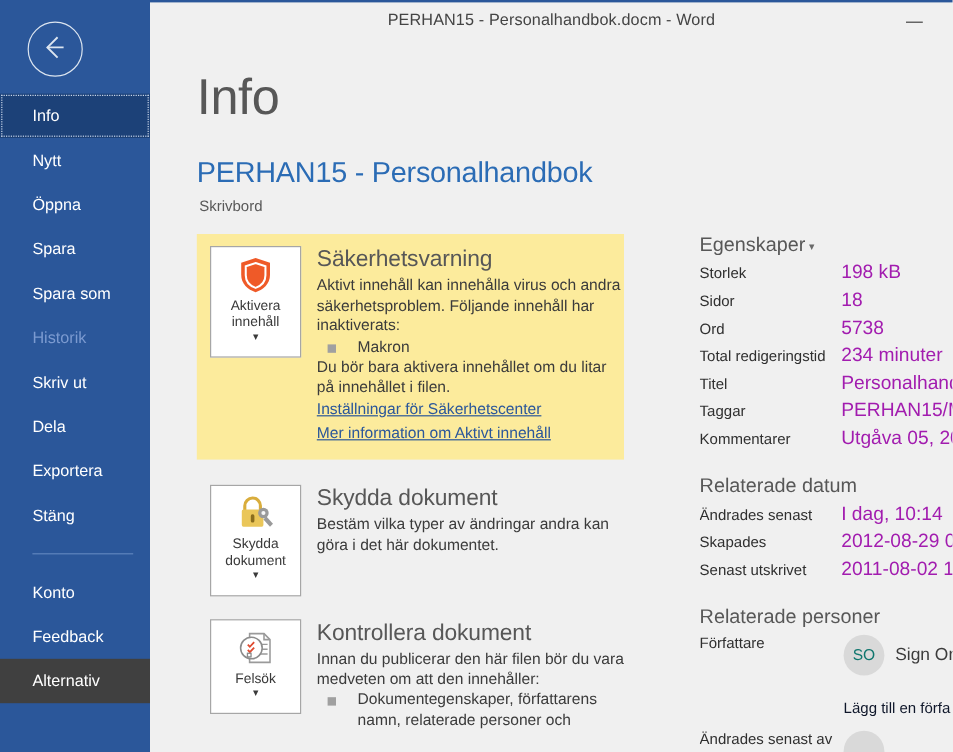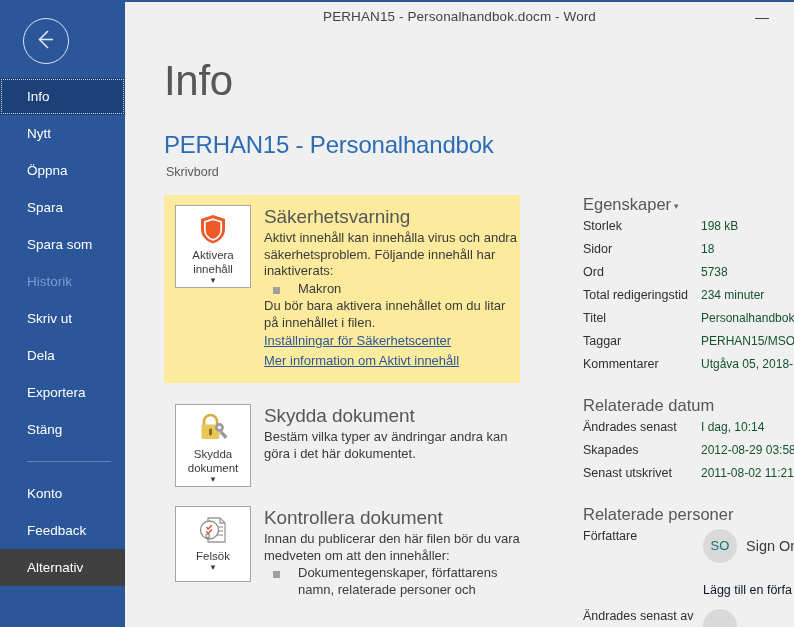--- a/index.html
+++ b/index.html
@@ -177,21 +177,21 @@
     width: 76px;
     min-height: 76px;
     background: #ffffff;
     border: 1px solid #a6a6a6;
     box-sizing: border-box;
     margin-left: 11px;
     flex: 0 0 auto;
     cursor: pointer;
     text-align: center;
     padding-top: 6px;
-    padding-bottom: 2px;
+    padding-bottom: 12px;
   }
   .card:not(.warning) .cardbtn {
     margin-left: 11px;
   }
   .cardbtn .glyph {
     height: 34px;
     display: flex;
     align-items: center;
     justify-content: center;
   }
@@ -285,22 +285,22 @@
     white-space: nowrap;
   }
   .pkey {
     flex: 0 0 118px;
     font-size: 12.5px;
     color: #2f2f2f;
     overflow: hidden;
   }
   .pval {
     flex: 1 1 auto;
-    font-size: 12px;
-    color: #14532d;
+    font-size: 16px;
+    color: #a21caf;
     overflow: hidden;
     text-overflow: clip;
   }
   .group-gap { height: 16px; }
 
   .person-row {
     display: flex;
     align-items: flex-start;
     height: 40px;
   }

